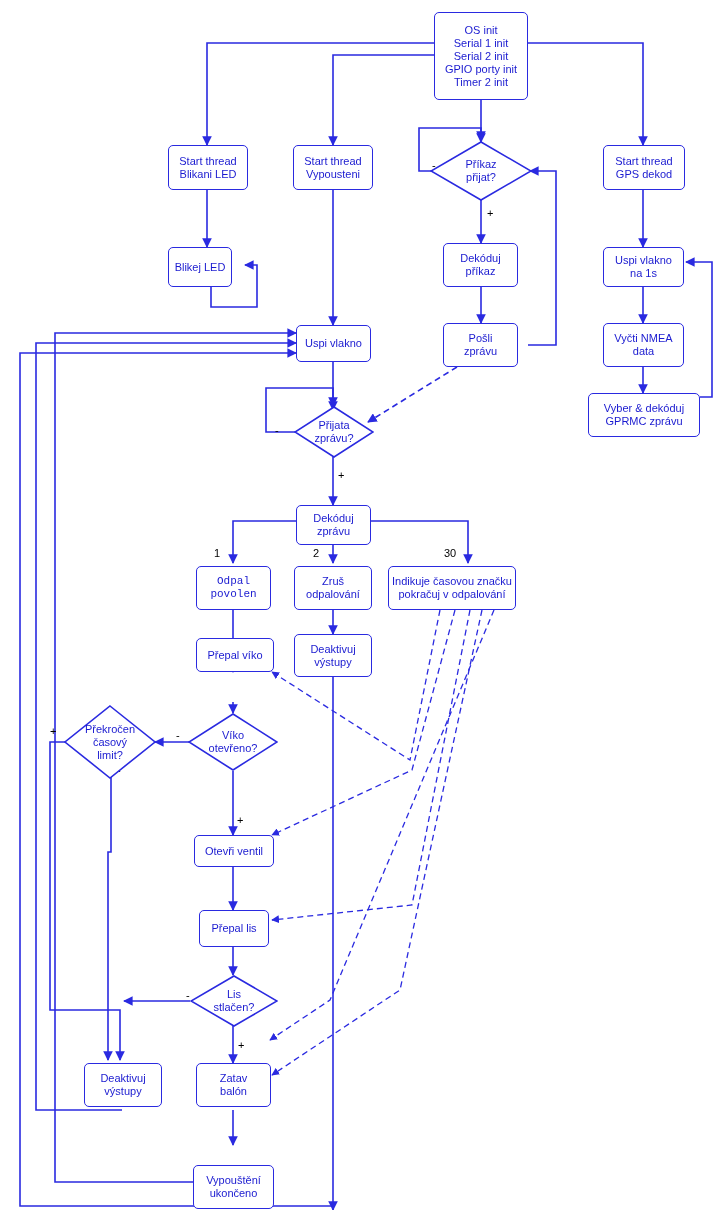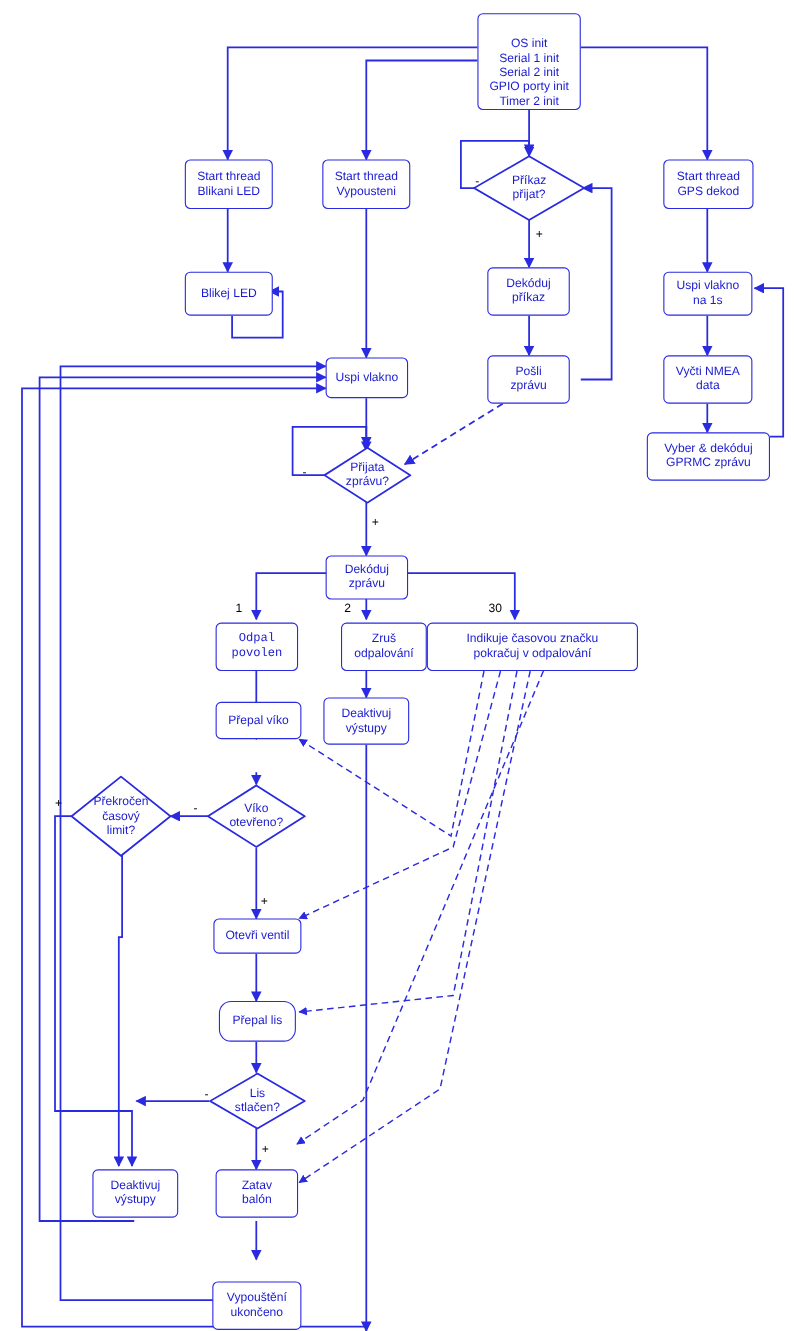--- a/index.html
+++ b/index.html
@@ -142,21 +142,21 @@
 
     <g fill="none" stroke="#2a2ae0" stroke-width="1.3" stroke-dasharray="6,4" marker-end="url(#arrow)">
       <path d="M 440 610 L 410 760 L 272 672"></path>
       <path d="M 455 610 L 412 770 L 272 835"></path>
       <path d="M 470 610 L 412 905 L 272 920"></path>
       <path d="M 482 610 L 400 990 L 272 1075"></path>
       <path d="M 494 610 L 330 1000 L 270 1040"></path>
     </g>
   </svg>
 
-  <div class="node box" style="left:434px; top:12px; width:94px; height:88px;align-items:flex-end;">
+  <div class="node box" style="left:434px; top:12px; width:94px; height:88px;">
     <span>OS init<br>Serial 1 init<br>Serial 2 init<br>GPIO porty init<br>Timer 2 init</span>
   </div>
 
   <div class="node box" style="left:168px; top:145px; width:80px; height:45px;">
     <span>Start thread<br>Blikani LED</span>
   </div>
 
   <div class="node box" style="left:293px; top:145px; width:80px; height:45px;">
     <span>Start thread<br>Vypousteni</span>
   </div>
@@ -165,21 +165,21 @@
     <svg class="dshape" viewBox="0 0 102 60" preserveAspectRatio="none">
       <polygon points="51,1 101,30 51,59 1,30" fill="#ffffff" stroke="#2a2ae0" stroke-width="1.6"></polygon>
     </svg>
     <span class="dlabel">Příkaz<br>přijat?</span>
   </div>
 
   <div class="node box" style="left:603px; top:145px; width:82px; height:45px;">
     <span>Start thread<br>GPS dekod</span>
   </div>
 
-  <div class="node box" style="left:168px; top:247px; width:80px; height:40px;">
+  <div class="node box" style="left:168px; top:247px; width:64px; height:40px;">
     <span>Blikej LED</span>
   </div>
 
   <div class="node box" style="left:443px; top:243px; width:75px; height:44px;">
     <span>Dekóduj<br>příkaz</span>
   </div>
 
   <div class="node box" style="left:603px; top:247px; width:81px; height:40px;">
     <span>Uspi vlakno<br>na 1s</span>
   </div>
@@ -208,25 +208,25 @@
   </div>
 
   <div class="node box" style="left:296px; top:505px; width:75px; height:40px;">
     <span>Dekóduj<br>zprávu</span>
   </div>
 
   <div class="node box" style="left:196px; top:566px; width:75px; height:44px;font-family:Liberation Mono, monospace;">
     <span>Odpal<br>povolen</span>
   </div>
 
-  <div class="node box" style="left:310px; top:566px; width:78px; height:44px;">
+  <div class="node box" style="left:294px; top:566px; width:78px; height:44px;">
     <span>Zruš<br>odpalování</span>
   </div>
 
-  <div class="node box" style="left:388px; top:566px; width:192px; height:44px;">
+  <div class="node box" style="left:388px; top:566px; width:128px; height:44px;">
     <span>Indikuje časovou značku<br>pokračuj v odpalování</span>
   </div>
 
   <div class="node box" style="left:196px; top:638px; width:78px; height:34px;">
     <span>Přepal víko</span>
   </div>
 
   <div class="node box" style="left:294px; top:634px; width:78px; height:43px;">
     <span>Deaktivuj<br>výstupy</span>
   </div>
@@ -242,21 +242,21 @@
     <svg class="dshape" viewBox="0 0 92 74" preserveAspectRatio="none">
       <polygon points="46,1 91,37 46,73 1,37" fill="#ffffff" stroke="#2a2ae0" stroke-width="1.6"></polygon>
     </svg>
     <span class="dlabel">Překročen<br>časový<br>limit?</span>
   </div>
 
   <div class="node box" style="left:194px; top:835px; width:80px; height:32px;">
     <span>Otevři ventil</span>
   </div>
 
-  <div class="node box" style="left:199px; top:910px; width:70px; height:37px;border-radius:11px;">
+  <div class="node box" style="left:199px; top:910px; width:70px; height:37px;">
     <span>Přepal lis</span>
   </div>
 
   <div class="node diamond" style="left:190px; top:975px; width:88px; height:52px;">
     <svg class="dshape" viewBox="0 0 88 52" preserveAspectRatio="none">
       <polygon points="44,1 87,26 44,51 1,26" fill="#ffffff" stroke="#2a2ae0" stroke-width="1.6"></polygon>
     </svg>
     <span class="dlabel">Lis<br>stlačen?</span>
   </div>
 

